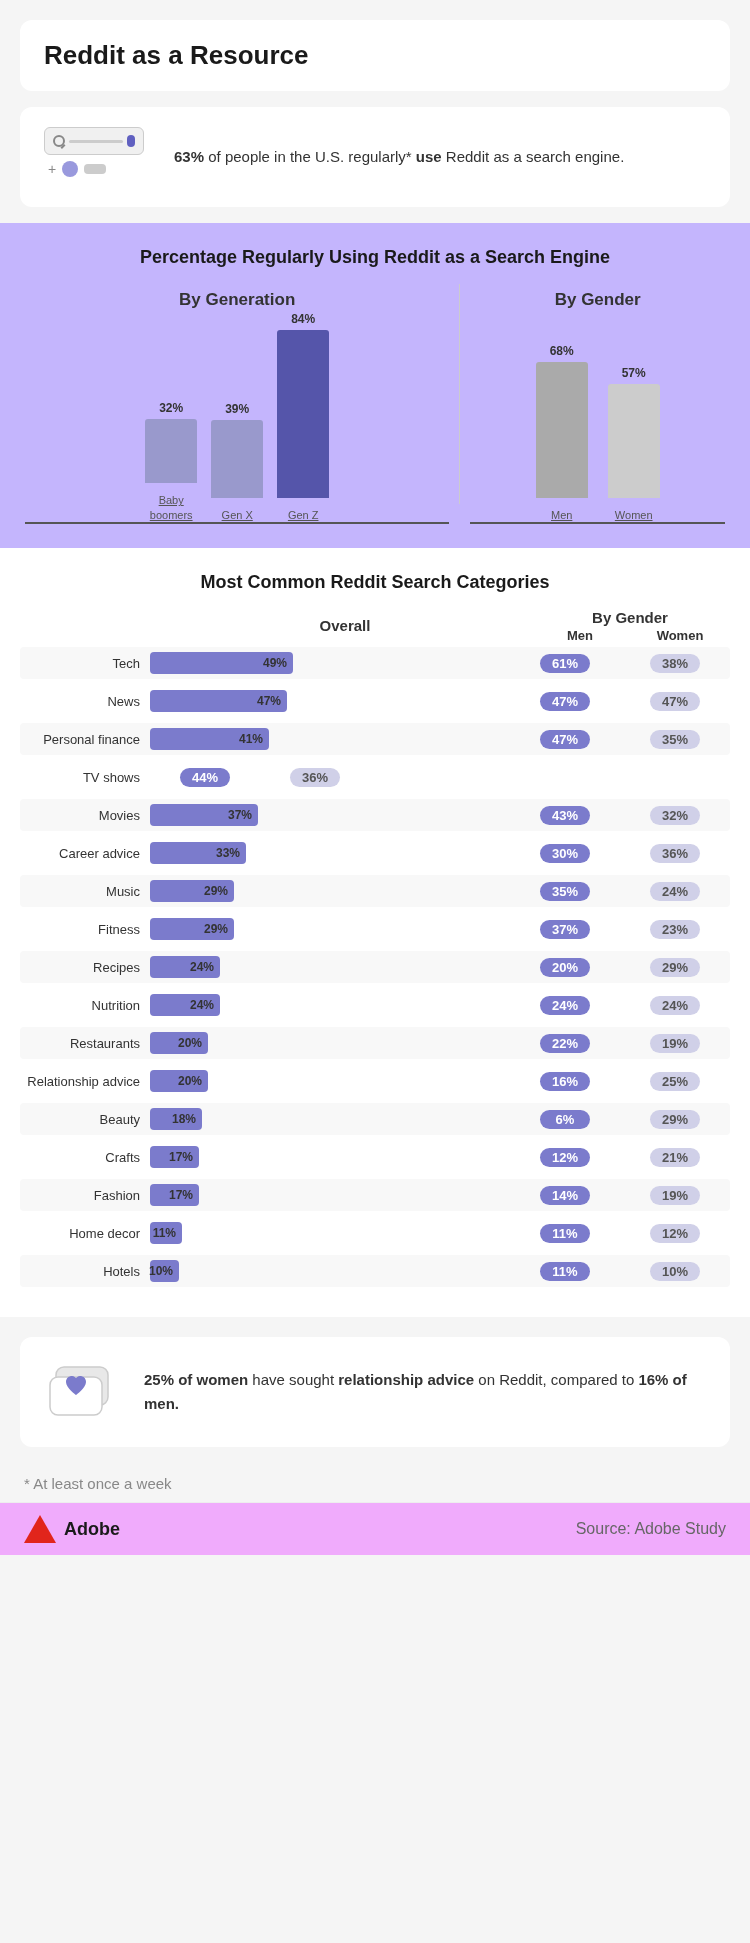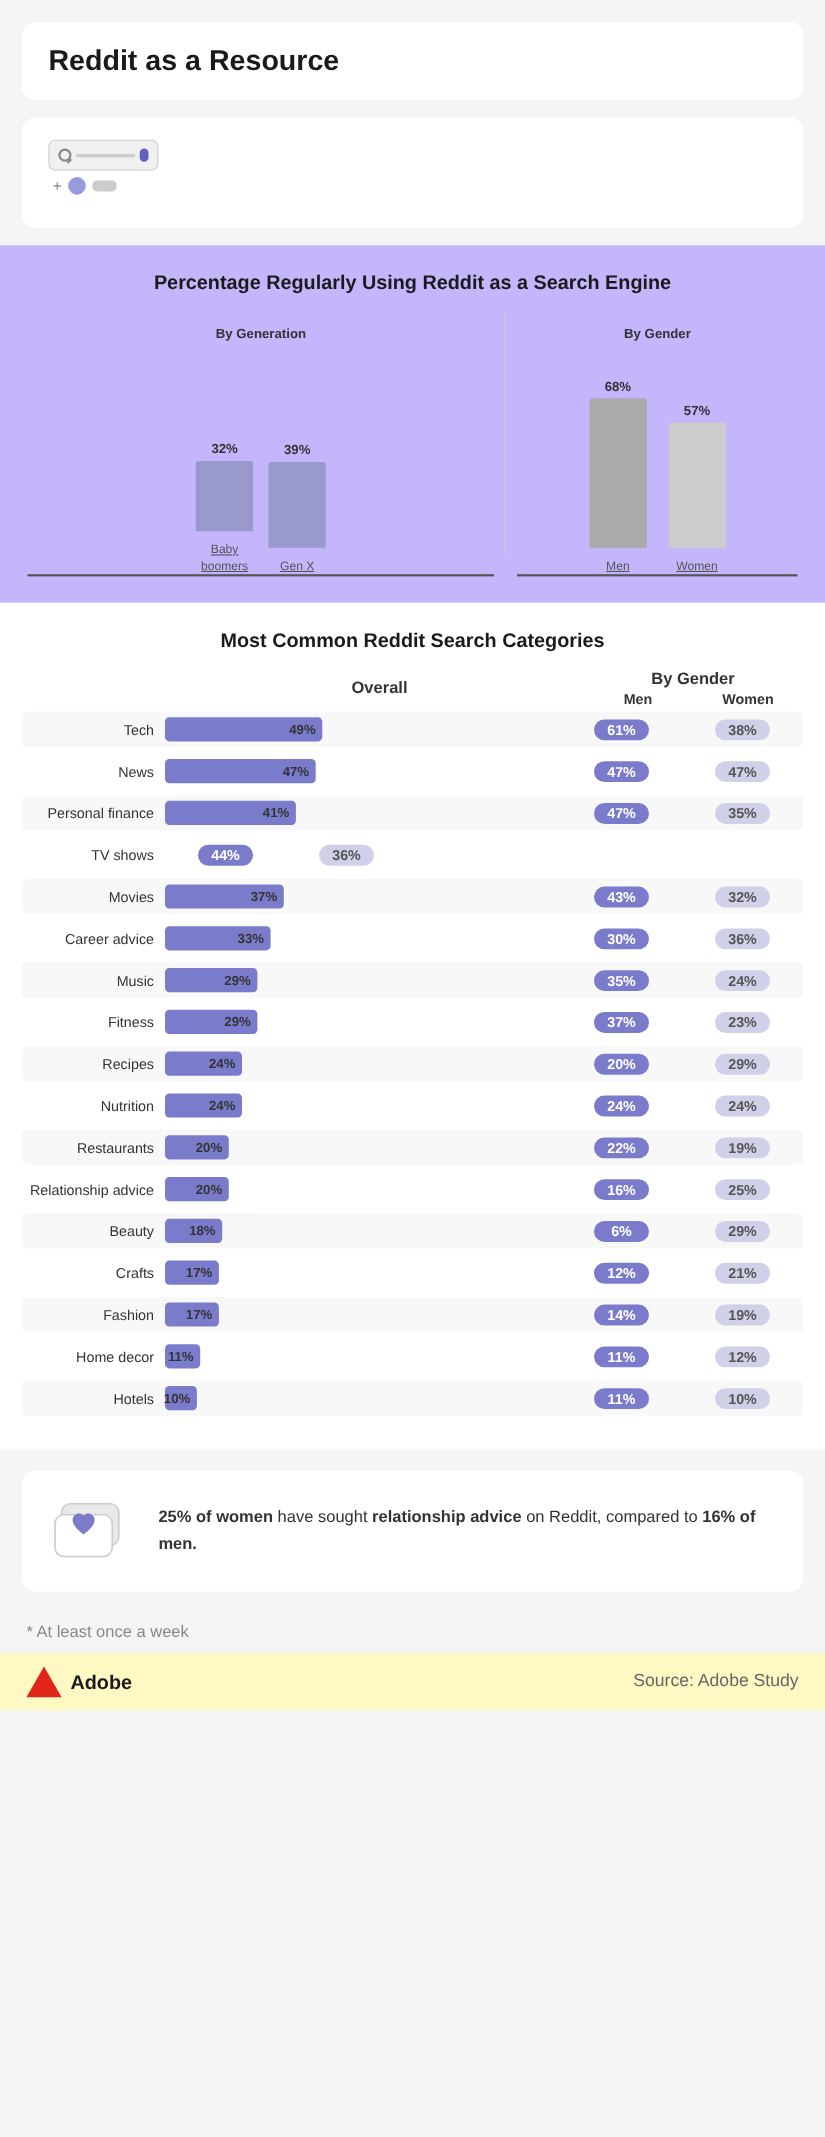--- a/index.html
+++ b/index.html
@@ -128,21 +128,21 @@
       padding: 24px 15px;
     }
     .section-title {
       font-size: 18px;
       font-weight: 700;
       text-align: center;
       margin-bottom: 16px;
       color: #1a1a1a;
     }
     .chart-group-title {
-      font-size: 12px;
+      font-size: 17px;
       font-weight: 600;
       margin-bottom: 12px;
       color: #333;
     }
     .bar-item {
       display: flex;
       flex-direction: column;
       align-items: center;
       gap: 4px;
     }
@@ -295,21 +295,21 @@
       padding: 8px 24px;
       margin-bottom: 2px;
     }
 
     
     .bottom-bar {
       display: flex;
       align-items: center;
       justify-content: space-between;
       padding: 12px 24px;
-      background: #fef9c3;
+      background: #f0abfc;
       border-top: 1px solid #eee;
     }
     .adobe-logo {
       display: flex;
       align-items: center;
       gap: 8px;
     }
     .adobe-triangle {
       width: 0;
       height: 0;
@@ -349,20 +349,23 @@
         <div class="search-icon-circle"></div>
         <div class="search-bar-line"></div>
         <div class="search-mic"></div>
       </div>
       <div class="search-controls">
         <span class="ctrl-plus">+</span>
         <div class="ctrl-dot active"></div>
         <div class="ctrl-dots"></div>
       </div>
     </div>
+    <div class="search-stat-text">
+      <strong>63%</strong><span> of people in the U.S. regularly* </span><strong>use</strong><span> Reddit as a search engine.</span>
+    </div>
   </div>
 
   <div class="charts-section">
     <div class="section-title">Percentage Regularly Using Reddit as a Search Engine</div>
 
     <div style="display:flex; align-items:flex-end; width:100%; padding: 0 10px;">
 
       <div style="flex:1; display:flex; flex-direction:column; align-items:center;">
         <div class="chart-group-title">By Generation</div>
         <div style="display:flex; align-items:flex-end; gap:14px; height:200px; padding-bottom:0;">
@@ -373,20 +376,25 @@
             <span class="bar-label">Baby<br>boomers</span>
           </div>
 
           <div class="bar-item">
             <span class="bar-value">39%</span>
             <div class="bar-rect" style="height:78px; background:#9999cc;"></div>
             <span class="bar-label">Gen X</span>
           </div>
 
 
+          <div class="bar-item">
+            <span class="bar-value">84%</span>
+            <div class="bar-rect" style="height:168px; background:#5555aa;"></div>
+            <span class="bar-label">Gen Z</span>
+          </div>
         </div>
         <div style="width:100%; border-top:2px solid #555; margin-top:0;"></div>
       </div>
 
       <div style="width:1px; background:#ccc; height:220px; margin:0 10px; margin-bottom:20px;"></div>
 
       <div style="flex:0.6; display:flex; flex-direction:column; align-items:center;">
         <div class="chart-group-title">By Gender</div>
         <div style="display:flex; align-items:flex-end; gap:20px; height:200px;">
 

